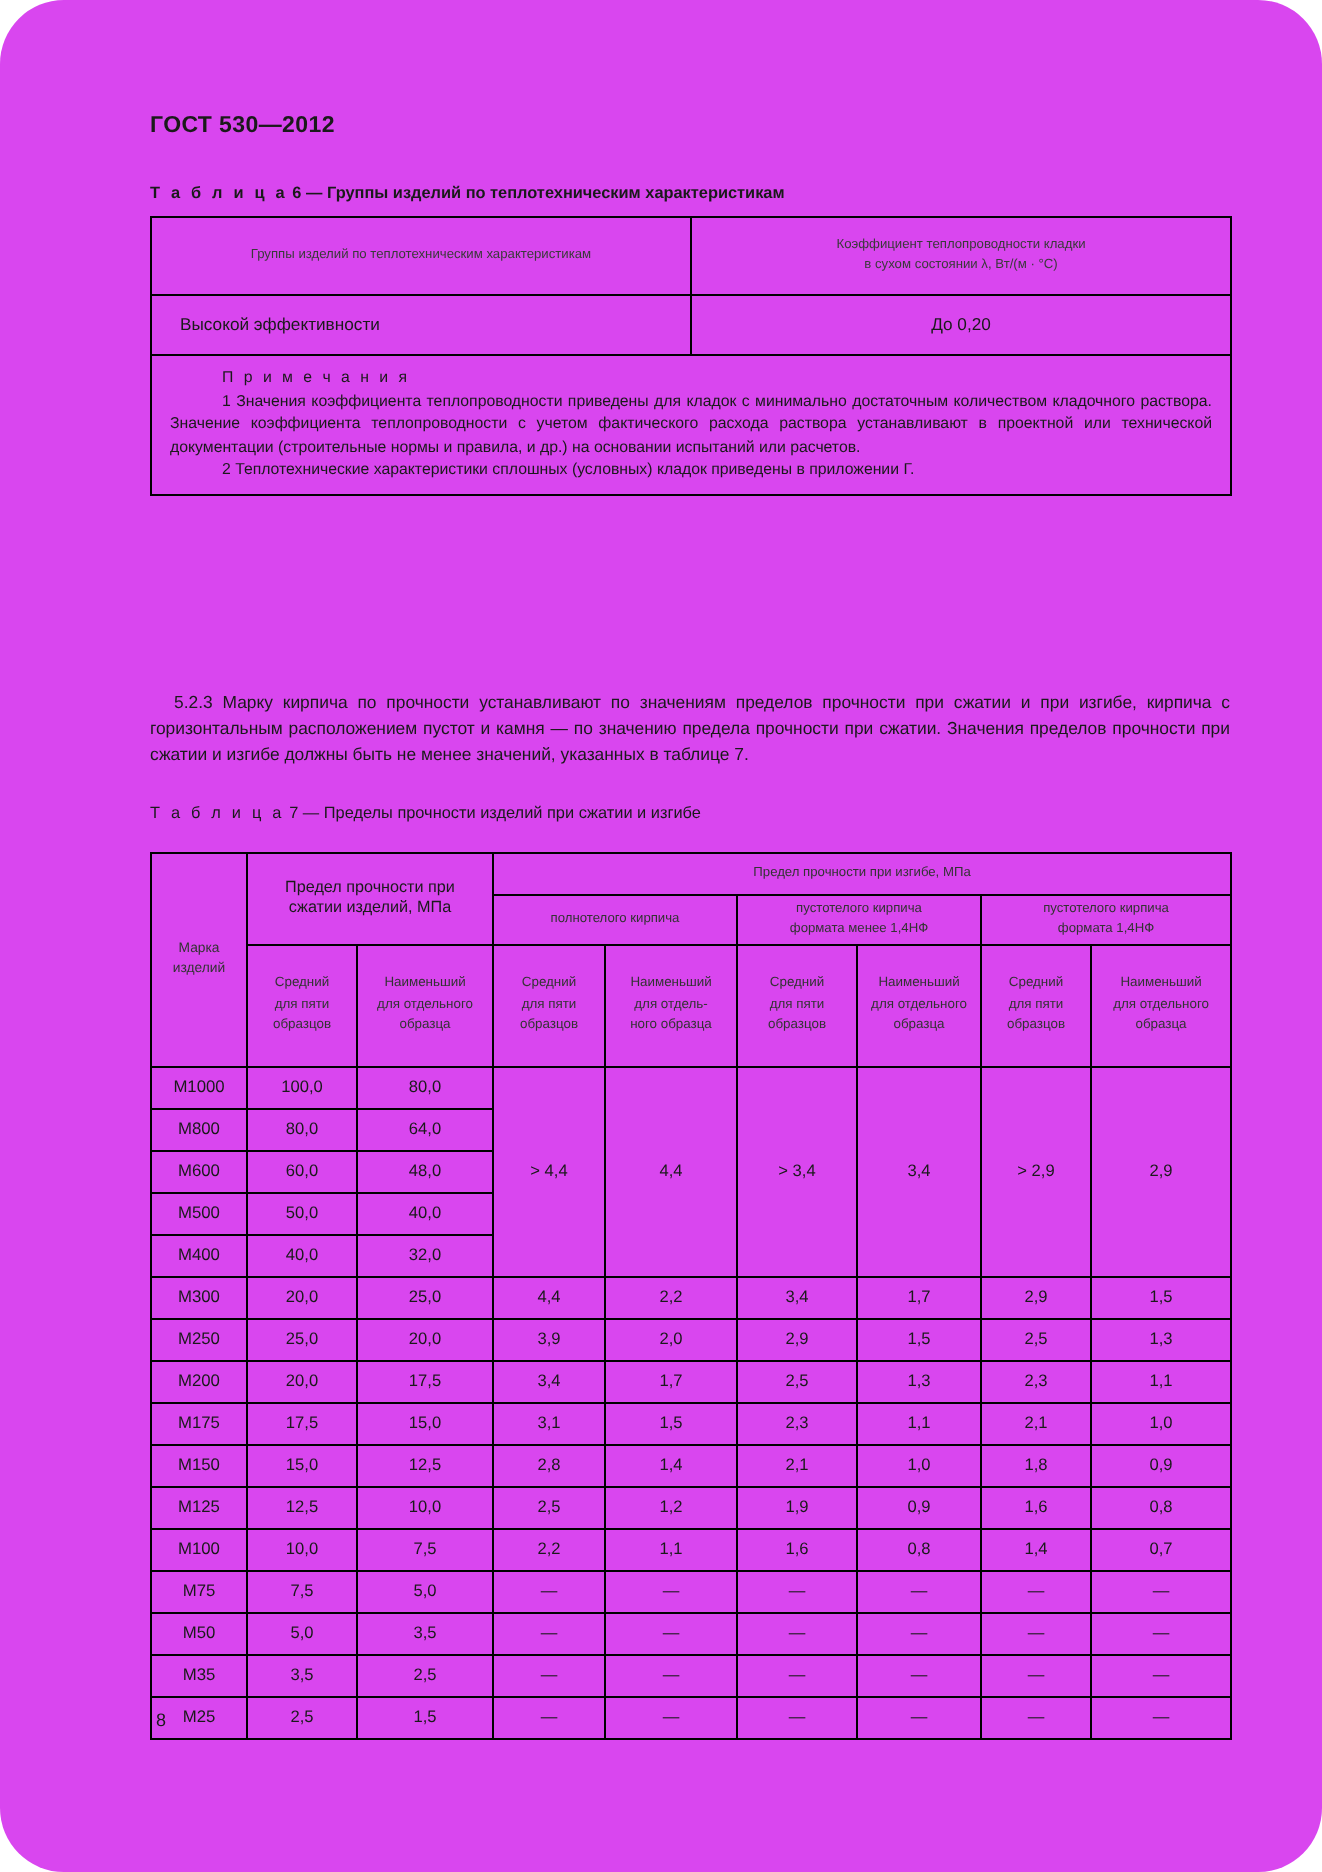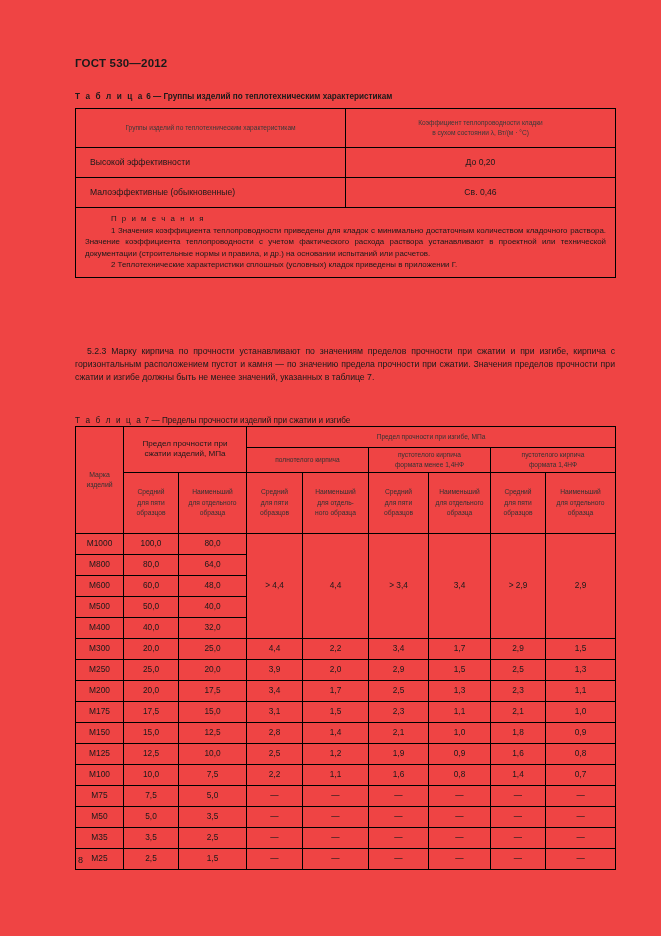--- a/index.html
+++ b/index.html
@@ -14,41 +14,42 @@
     font-family: "Liberation Sans", sans-serif;
     color: #1a1a1a;
     overflow: hidden;
     position: relative;
   }
   .page {
     position: absolute;
     left: 0; top: 0;
     width: 661px;
     height: 936px;
-    background: #ef4444;
+    background: #d946ef;
+    border-radius: 32px;
   }
   .header-line {
     position: absolute;
     left: 75px;
     top: 57px;
     font-size: 11.5px;
     font-weight: bold;
     letter-spacing: 0.2px;
   }
   .tbl-caption {
     position: absolute;
     left: 75px;
     font-size: 8.2px;
     white-space: nowrap;
   }
   .tbl-caption .sp {
     letter-spacing: 1.6px;
   }
   #caption-6 { top: 92px; font-weight: bold; }
-  #caption-7 { top: 416px; text-align: center; }
+  #caption-7 { top: 402px; text-align: center; }
 
   table {
     border-collapse: collapse;
     position: absolute;
     table-layout: fixed;
   }
   table td {
     border: 1px solid #000;
     padding: 0;
     vertical-align: middle;
@@ -170,24 +171,20 @@
       <tr>
         <td class="hd">Группы изделий по теплотехническим характеристикам</td>
         <td class="hd">
           <div>Коэффициент теплопроводности кладки</div>
           <div>в сухом состоянии λ, Вт/(м · °С)</div>
         </td>
       </tr>
       <tr>
         <td class="lbl">Высокой эффективности</td>
         <td class="val">До 0,20</td>
-      </tr>
-      <tr>
-        <td class="lbl">Малоэффективные (обыкновенные)</td>
-        <td class="val">Св. 0,46</td>
       </tr>
       <tr>
         <td id="notes-cell" colspan="2">
           <div class="notes-title">П р и м е ч а н и я</div>
           <p class="note-p">1 Значения коэффициента теплопроводности приведены для кладок с минимально достаточным количеством кладочного раствора. Значение коэффициента теплопроводности с учетом фактического расхода раствора устанавливают в проектной или технической документации (строительные нормы и правила, и др.) на основании испытаний или расчетов.</p>
           <p class="note-p">2 Теплотехнические характеристики сплошных (условных) кладок приведены в приложении Г.</p>
         </td>
       </tr>
     </tbody>
   </table>

